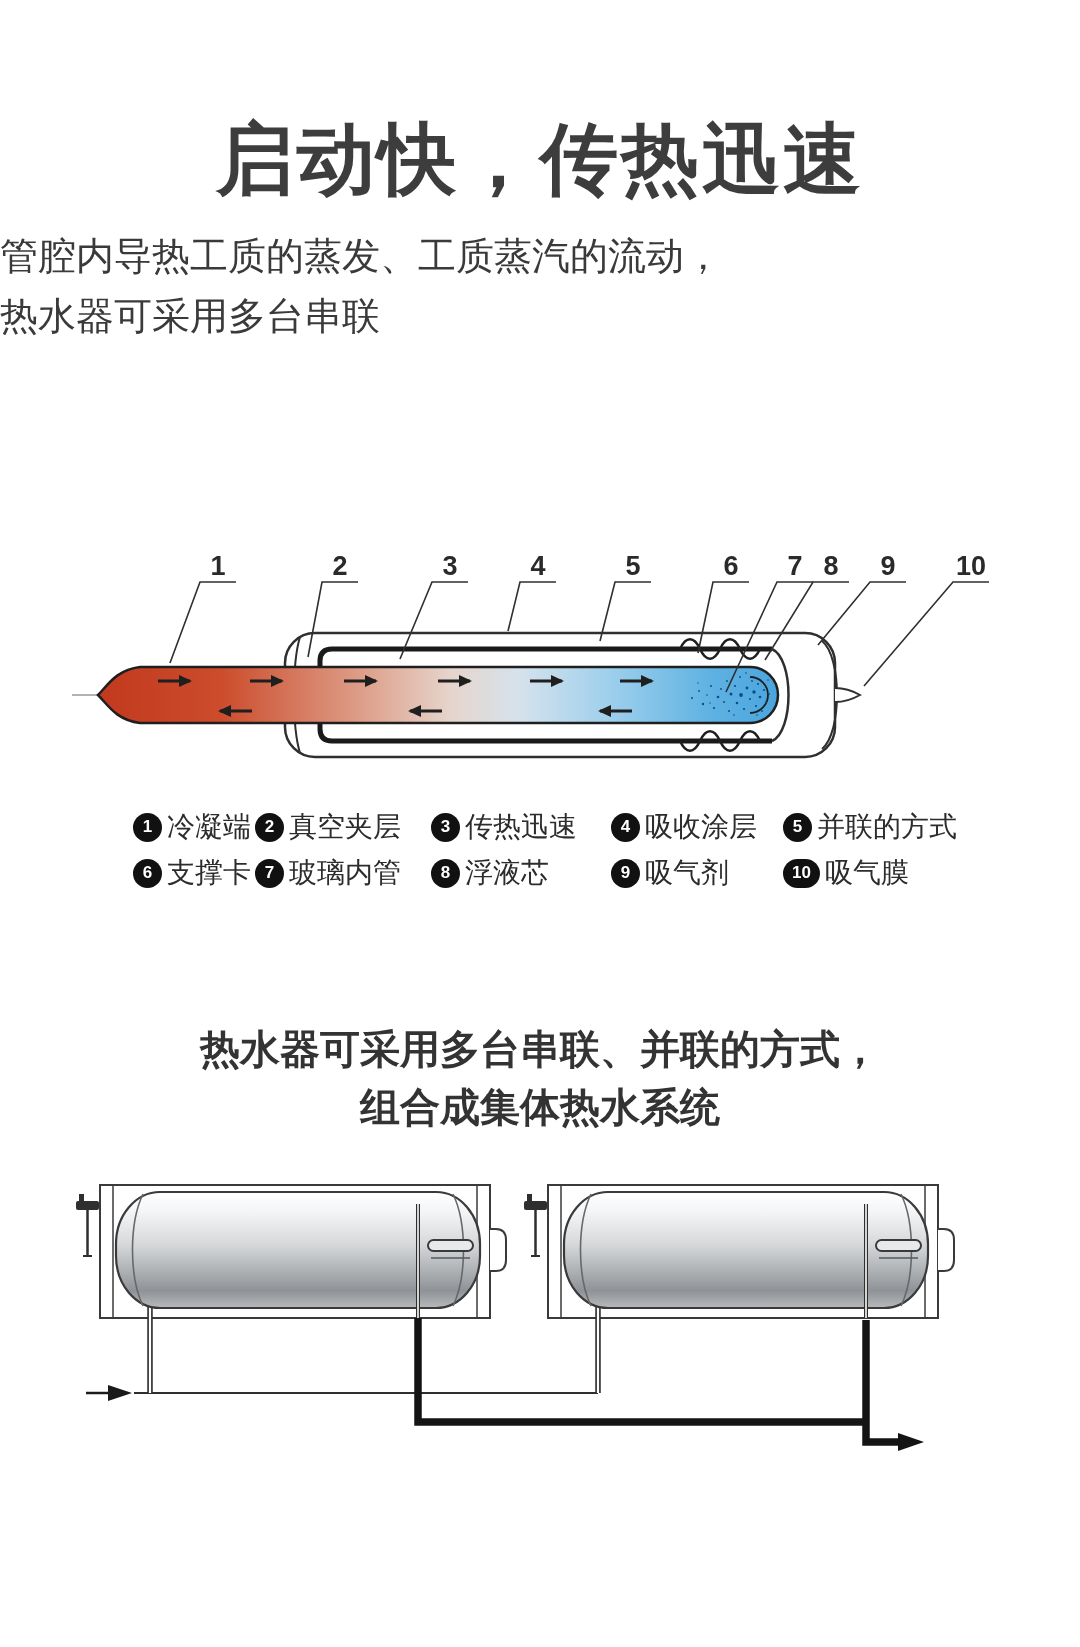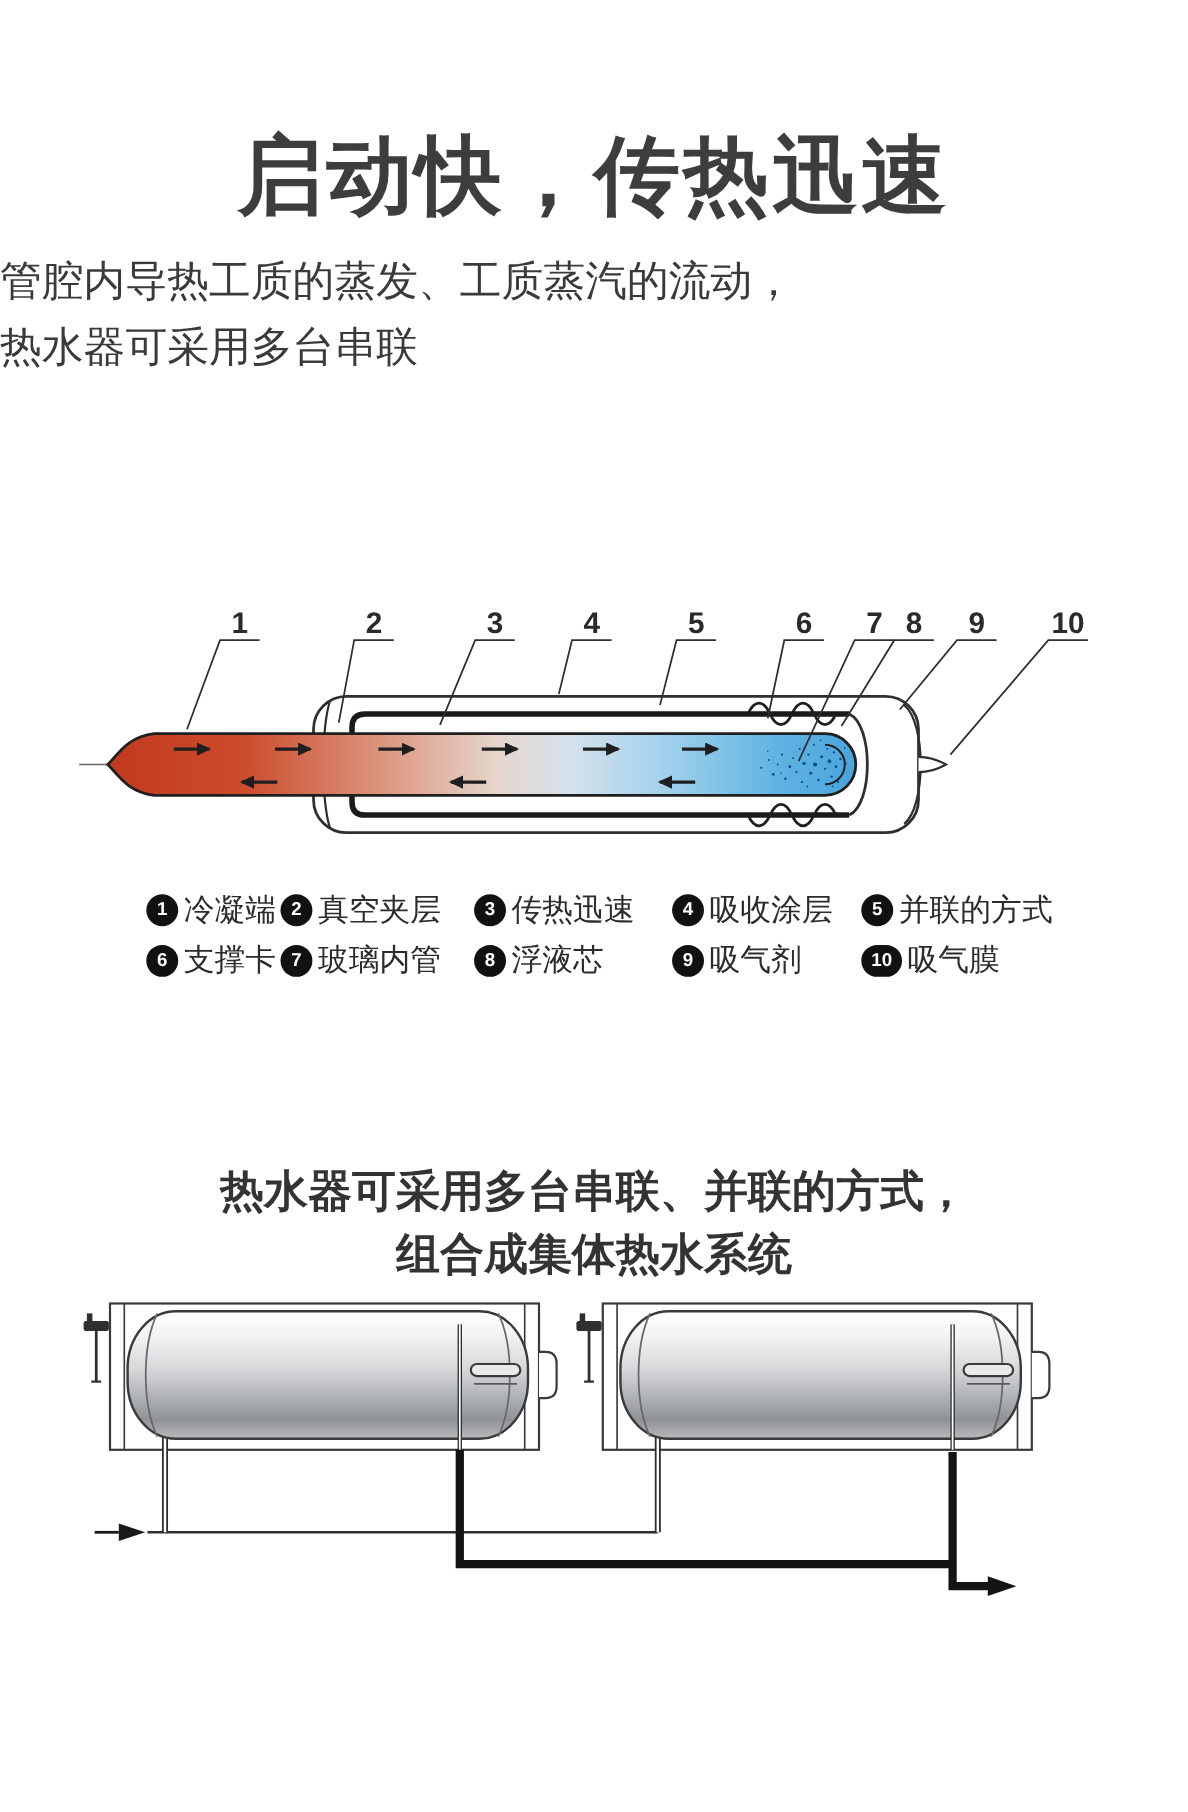--- a/index.html
+++ b/index.html
@@ -37,21 +37,21 @@
   .num{
     display:inline-flex;align-items:center;justify-content:center;
     min-width:29px;height:29px;border-radius:15px;
     background:#111;color:#fff;
     font-size:17px;font-weight:700;
   }
   .num.wide{min-width:37px;}
   .heading2{
     position:absolute;top:1020px;left:0;width:100%;
     text-align:center;
-    font-size:40px;font-weight:700;line-height:58px;color:#333;margin-top:34px;
+    font-size:40px;font-weight:700;line-height:58px;color:#333;
   }
   svg text{
     font-family:"Liberation Sans","DejaVu Sans",sans-serif;
     font-size:27px;font-weight:600;fill:#2a2a2a;
   }
 </style>
 </head>
 <body>
 
 <div class="page">

